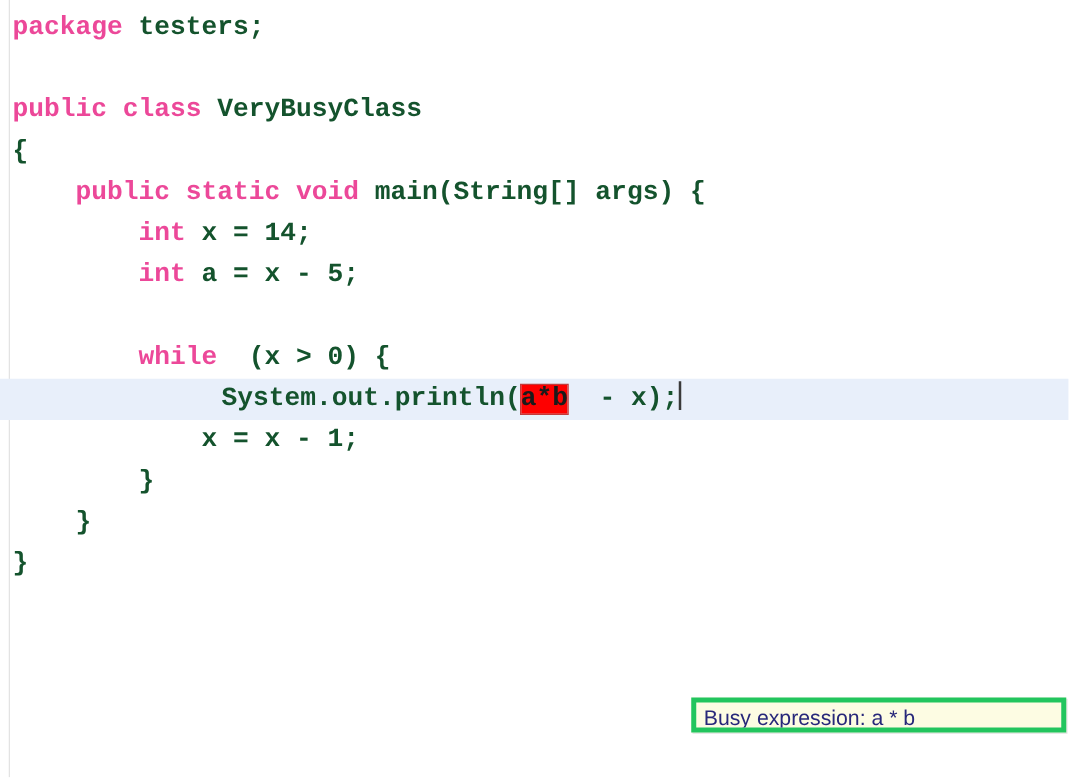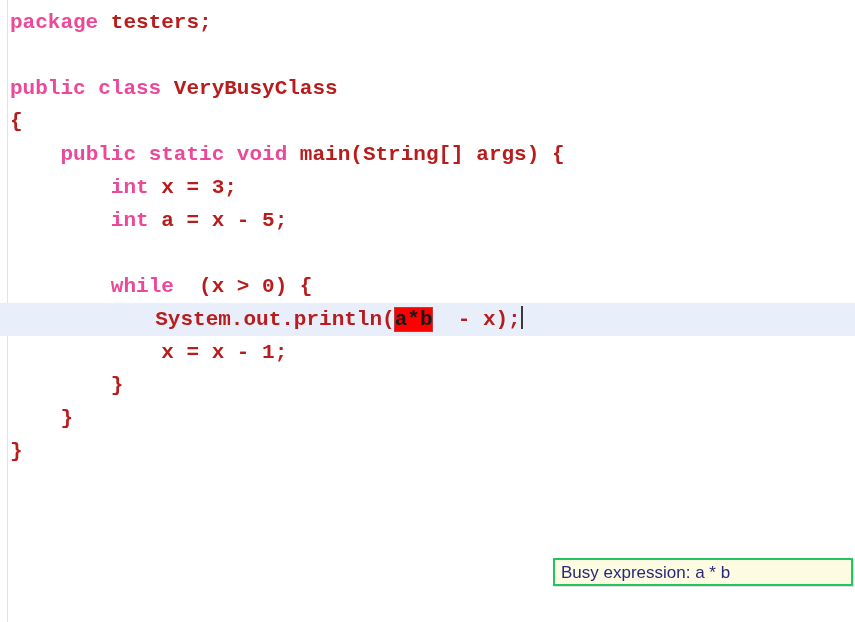--- a/index.html
+++ b/index.html
@@ -51,26 +51,26 @@
     white-space: pre;
     padding-left: 10px;
     letter-spacing: 0px;
   }
 
   .line.current {
     background: #e8effa;
     padding-left: 0;
   }
   .line.current .line-inner {
-    padding-left: 4px;
+    padding-left: 26px;
     display: inline;
   }
 
   .kw      { color: #ec4899; }
-  .plain   { color: #b91c1c; }
+  .plain   { color: #14532d; }
 
   .sel {
     background: #fe0000;
     color: #1a1a1a;
     outline: 1px solid #c23b3b;
   }
 
   .caret {
     display: inline-block;
     width: 2px;
@@ -82,21 +82,21 @@
 
   
   .tooltip {
     position: absolute;
     left: 553px;
     top: 558px;
     width: 300px;
     height: 28px;
     box-sizing: border-box;
     background: #fdfce3;
-    border: 2px solid #22c55e;
+    border: 4px solid #22c55e;
     box-shadow: 1px 1px 0 rgba(0,0,0,0.12);
     font-family: "Liberation Sans", sans-serif;
     font-size: 17px;
     font-weight: normal;
     color: #28287a;
     line-height: 26px;
     padding-left: 6px;
     white-space: nowrap;
     overflow: hidden;
   }
@@ -107,21 +107,21 @@
 <div id="editor">
 
   <div class="gutter-rule"></div>
 
   <div class="code-area">
       <div class="line"><span class="line-inner"><span class="kw">package</span><span class="plain"> testers;</span></span></div>
       <div class="line"><span class="line-inner"> </span></div>
       <div class="line"><span class="line-inner"><span class="kw">public class</span><span class="plain"> VeryBusyClass</span></span></div>
       <div class="line"><span class="line-inner"><span class="plain">{</span></span></div>
       <div class="line"><span class="line-inner"><span class="plain">    </span><span class="kw">public static void</span><span class="plain"> main(String[] args) {</span></span></div>
-      <div class="line"><span class="line-inner"><span class="plain">        </span><span class="kw">int</span><span class="plain"> x = 3;</span></span></div>
+      <div class="line"><span class="line-inner"><span class="plain">        </span><span class="kw">int</span><span class="plain"> x = 14;</span></span></div>
       <div class="line"><span class="line-inner"><span class="plain">        </span><span class="kw">int</span><span class="plain"> a = x - 5;</span></span></div>
       <div class="line"><span class="line-inner"> </span></div>
       <div class="line"><span class="line-inner"><span class="plain">        </span><span class="kw">while</span><span class="plain">  (x &gt; 0) {</span></span></div>
       <div class="line current"><span class="line-inner"><span class="plain">            System.out.println(</span><span class="sel">a*b</span><span class="plain">  - x);</span><span class="caret"></span></span></div>
       <div class="line"><span class="line-inner"><span class="plain">            x = x - 1;</span></span></div>
       <div class="line"><span class="line-inner"><span class="plain">        }</span></span></div>
       <div class="line"><span class="line-inner"><span class="plain">    }</span></span></div>
       <div class="line"><span class="line-inner"><span class="plain">}</span></span></div>
     </div>
 

